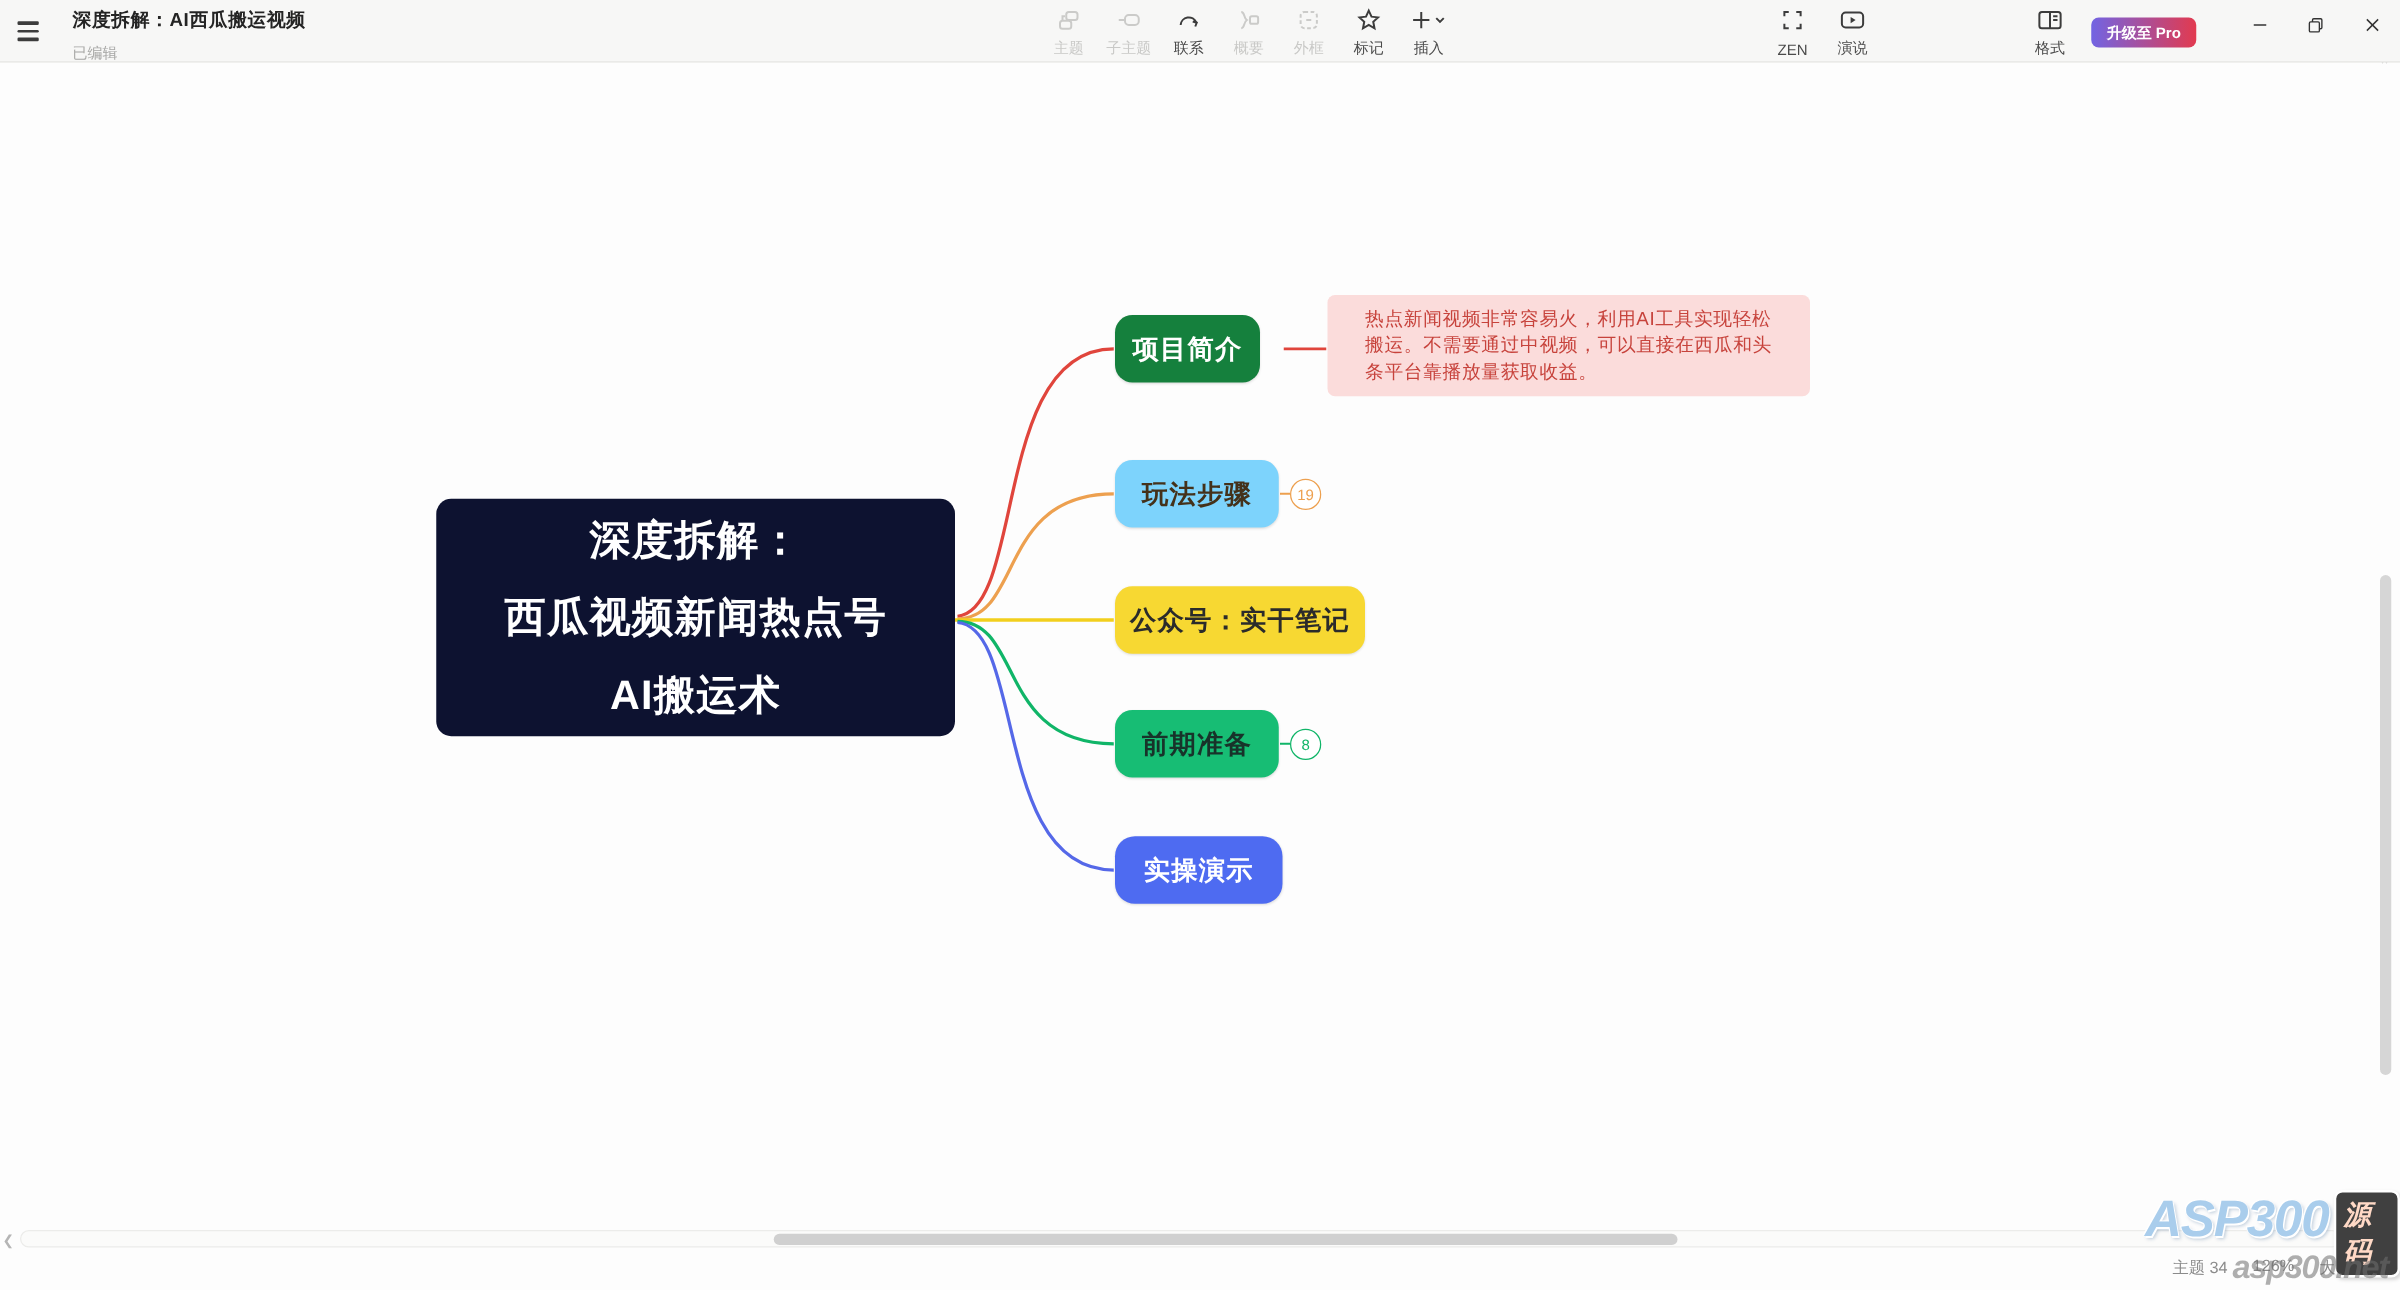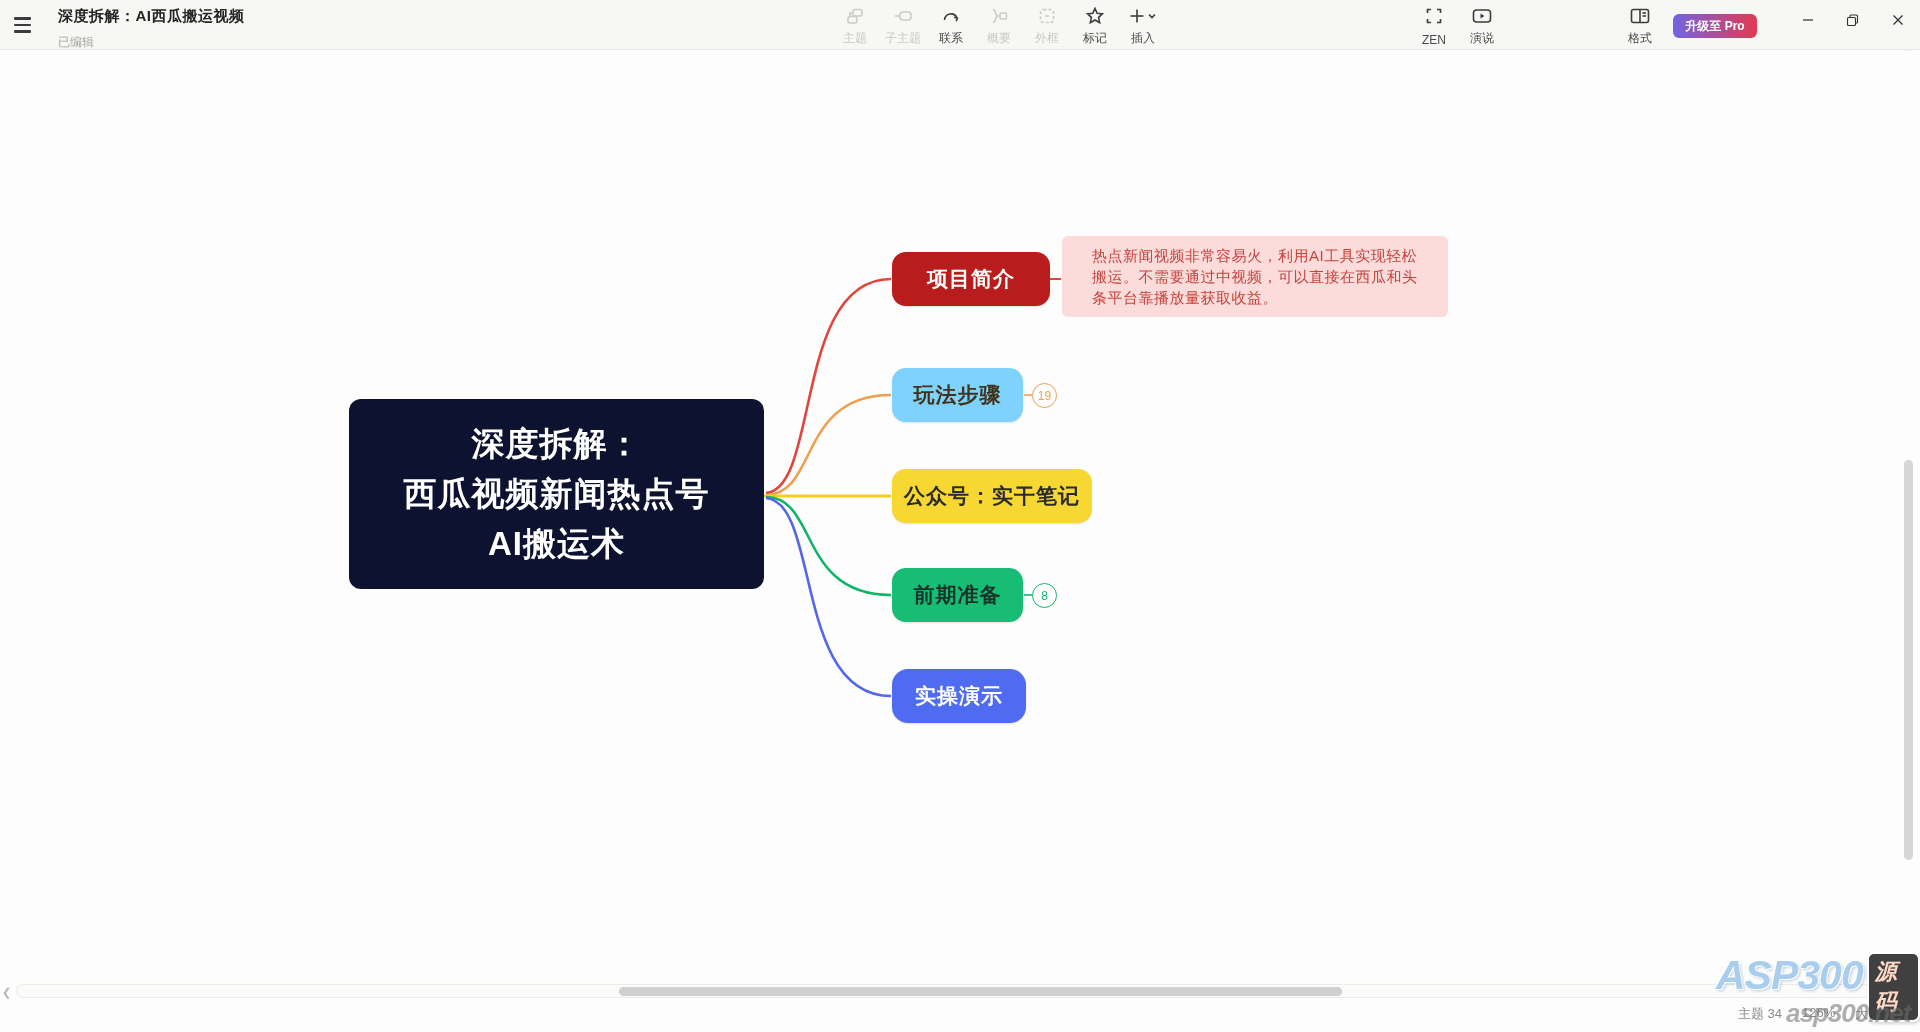--- a/index.html
+++ b/index.html
@@ -227,27 +227,27 @@
   <path d="M 766 493 C 820 488 794 279 891 279" stroke-width="2.6" fill="none" stroke="#e0453c"></path>
   <path d="M 766 495 C 818 495 798 395 891 395" stroke-width="2.6" fill="none" stroke="#eda04f"></path>
   <path d="M 762 496 L 891 496" stroke-width="2.8" fill="none" stroke="#f2cf1d"></path>
   <path d="M 766 497 C 818 497 798 595 891 595" stroke-width="2.6" fill="none" stroke="#10b568"></path>
   <path d="M 766 498 C 820 502 794 696 891 696" stroke-width="2.6" fill="none" stroke="#5568e8"></path>
   <path d="M 1027 279 L 1061 279" stroke-width="2.2" fill="none" stroke="#e0453c"></path>
   <path d="M 1024 395 L 1032 395" stroke-width="1.6" fill="none" stroke="#eda04f"></path>
   <path d="M 1024 595 L 1032 595" stroke-width="1.6" fill="none" stroke="#10b568"></path>
 </svg>
 
-<div class="node root-node" style="background: rgb(13, 18, 48); color: rgb(255, 255, 255);">
+<div class="node root-node" style="background: rgb(13, 18, 48); color: rgb(255, 255, 255); gap: 12px;">
   <div>深度拆解：</div>
   <div>西瓜视频新闻热点号</div>
   <div>AI搬运术</div>
 </div>
 
-<div class="node child" style="left: 892px; top: 252px; width: 158px; background: #b91c1c; color: rgb(255, 255, 255);">项目简介</div>
+<div class="node child" style="left: 892px; top: 252px; width: 116px; background: #15803d; color: rgb(255, 255, 255);">项目简介</div>
 
 <div class="node child" style="left: 892px; top: 368px; width: 131px; background: #7dd3fc; color: rgb(68, 49, 26);">玩法步骤</div>
 
 <div class="node child" style="left: 892px; top: 469px; width: 200px; background: rgb(247, 216, 50); color: rgb(43, 43, 43);">公众号：实干笔记</div>
 
 <div class="node child" style="left: 892px; top: 568px; width: 131px; background: rgb(23, 189, 116); color: rgb(24, 51, 42);">前期准备</div>
 
 <div class="node child" style="left: 892px; top: 669px; width: 134px; background: rgb(78, 107, 241); color: rgb(255, 255, 255); border-radius: 16px;">实操演示</div>
 
 <div class="badge" style="left: 1032px; top: 383px; border-color: rgb(237, 160, 79); color: rgb(237, 160, 79);">19</div>

